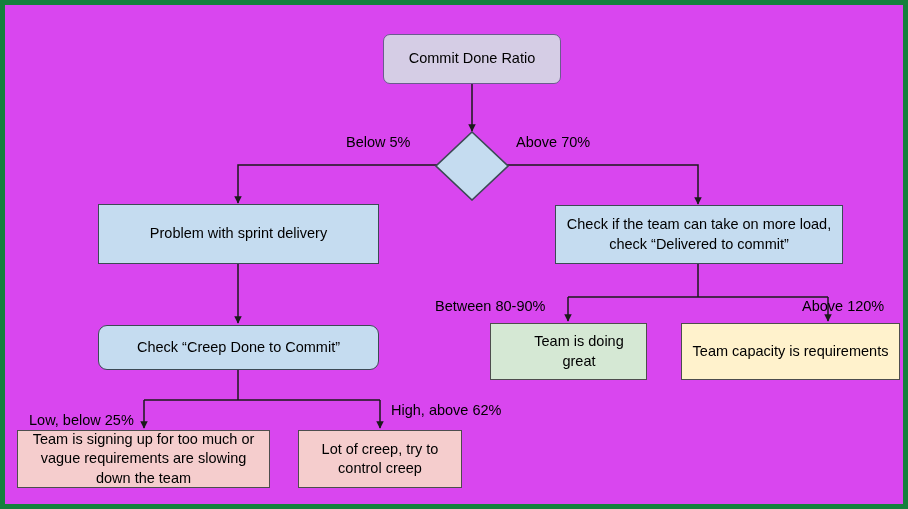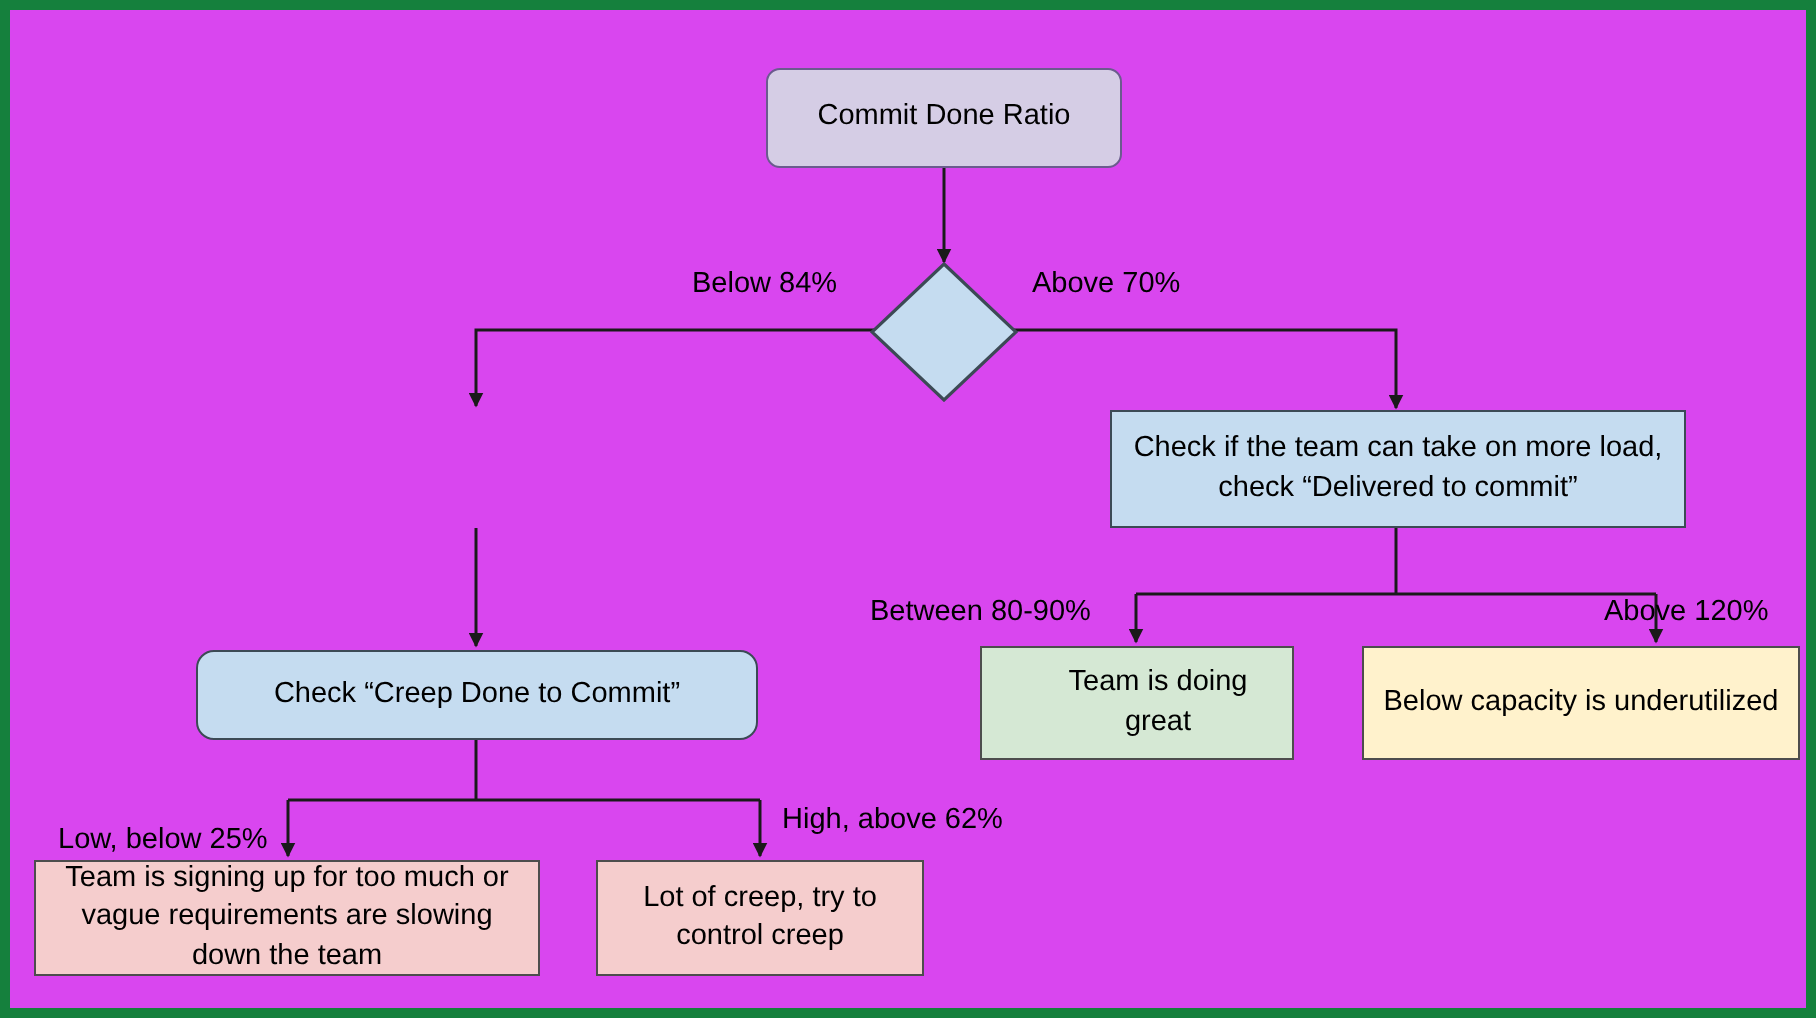--- a/index.html
+++ b/index.html
@@ -93,41 +93,44 @@
   </svg>
 
   <div class="node node-purple" style="left:378px; top:29px; width:178px; height:50px;">
     <span>Commit Done Ratio</span>
   </div>
 
   <svg class="diamond" style="left:430px; top:126px; width:74px; height:70px;" viewBox="0 0 74 70" xmlns="http://www.w3.org/2000/svg">
     <polygon points="37,1 73,35 37,69 1,35" fill="#c5dcf0" stroke="#3c4a55" stroke-width="1.6"></polygon>
   </svg>
 
-  <div class="edge-label" style="left:341px; top:130px;">Below 84%</div>
+  <div class="edge-label" style="left:341px; top:130px;">Below 5%</div>
   <div class="edge-label" style="left:511px; top:130px;">Above 70%</div>
 
+  <div class="node node-blue" style="left:93px; top:199px; width:281px; height:60px;">
+    <span>Problem with sprint delivery</span>
+  </div>
 
   <div class="node node-blue" style="left:550px; top:200px; width:288px; height:59px;">
     <span>Check if the team can take on more load, check “Delivered to commit”</span>
   </div>
 
   <div class="node node-blue-r" style="left:93px; top:320px; width:281px; height:45px;">
     <span>Check “Creep Done to Commit”</span>
   </div>
 
   <div class="edge-label" style="left:430px; top:294px;">Between 80-90%</div>
   <div class="edge-label" style="left:797px; top:294px;text-align:center;">Above 120%</div>
 
   <div class="node node-green" style="left:485px; top:318px; width:157px; height:57px;padding-left:28px;">
     <span>Team is doing great</span>
   </div>
 
   <div class="node node-yellow" style="left:676px; top:318px; width:219px; height:57px;">
-    <span>Below capacity is underutilized</span>
+    <span>Team capacity is requirements</span>
   </div>
 
   <div class="edge-label" style="left:14px; top:408px;margin-left:10px;">Low, below 25%</div>
   <div class="edge-label" style="left:386px; top:398px;">High, above 62%</div>
 
   <div class="node node-pink" style="left:12px; top:425px; width:253px; height:58px;">
     <span>Team is signing up for too much or vague requirements are slowing down the team</span>
   </div>
 
   <div class="node node-pink" style="left:293px; top:425px; width:164px; height:58px;align-items:center;">

